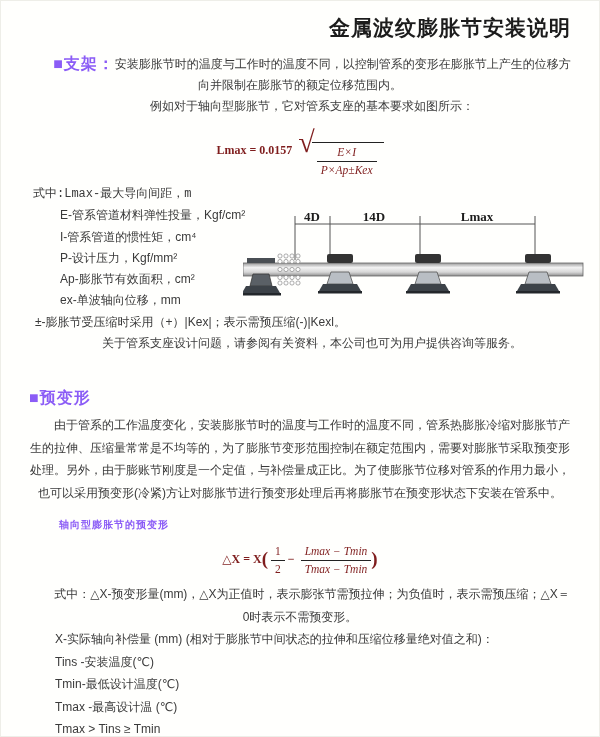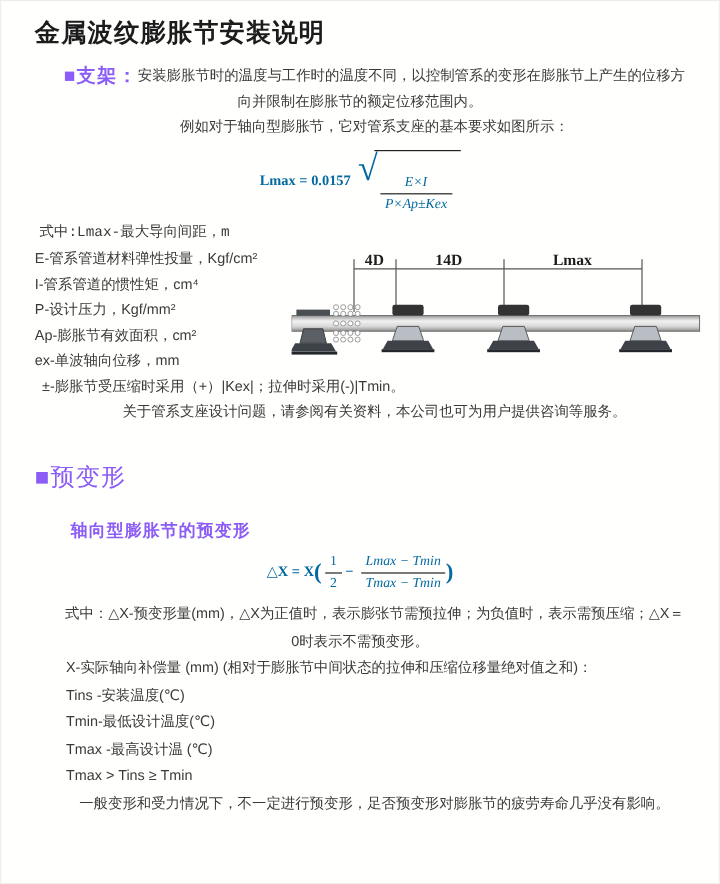--- a/index.html
+++ b/index.html
@@ -4,49 +4,49 @@
 <style>
   html,body{margin:0;padding:0;background:#e8e8e4;}
   .page{
     width:600px;height:737px;box-sizing:border-box;
     margin:0 auto;background:#fffffd;border:1px solid #eeeee8;
     padding:10px 28px 6px 28px;overflow:hidden;
     font-family:"Liberation Sans","DejaVu Sans",sans-serif;
     color:#3a3a3a;font-size:12px;line-height:21px;
   }
   .title{
-    text-align:left;font-size:21px;font-weight:bold;color:#1c1c1c;
+    text-align:right;font-size:21px;font-weight:bold;color:#1c1c1c;
     margin:4px 0 12px 0;letter-spacing:1px;line-height:26px;
   }
   .blue{color:#8b5cf6;}
   .sec-head-inline{font-size:16px;font-weight:bold;vertical-align:-1px;letter-spacing:1px;}
   p{margin:0;text-align:justify;}
   .indent{text-indent:2em;text-align:center;}
   
   .formula-row{text-align:center;margin:9px 0 7px 0;
-    font-family:"Liberation Serif","DejaVu Serif",serif;color:#0369a1;}
+    font-family:"Liberation Serif","DejaVu Serif",serif;color:#7f1d1d;}
   .f-bold{font-weight:bold;}
   .frac{display:inline-block;vertical-align:middle;text-align:center;line-height:13px;font-size:11.5px;}
   .frac .num{display:block;padding:0 4px 2px 4px;border-bottom:1px solid #222;}
   .frac .den{display:block;padding:2px 4px 0 4px;}
   .ital{font-style:italic;}
   .sqrt{display:inline-flex;align-items:flex-start;vertical-align:middle;margin-left:6px;}
   .sqrt .rad{font-size:30px;line-height:26px;font-weight:400;margin-right:-3px;transform:translateY(3px);}
-  .sqrt .radicand{border-top:1.5px solid #222;padding:20px 7px 0 5px;margin-top:0;}
+  .sqrt .radicand{border-top:1.5px solid #222;padding:3px 7px 0 5px;margin-top:16px;}
   .paren{font-size:19px;vertical-align:-2px;font-weight:bold;}
   .op{padding:0 3px;font-weight:bold;}
   
   .def-block{position:relative;margin-top:2px;height:192px;}
   .def-line{line-height:21.3px;white-space:nowrap;}
   .dl-0{margin-left:4px;font-family:Liberation Mono, monospace;}
-  .dl-sub{}
+  .dl-sub{margin-left:31px;}
   .dl-pm{margin-left:6px;}
   .diagram{position:absolute;left:214px;top:24px;width:352px;height:96px;}
-  .h2{font-size:20px;font-weight:normal;letter-spacing:1px;margin:11px 0 5px 0;line-height:22px;}
-  .h3{font-size:14px;font-weight:bold;letter-spacing:1px;margin:22px 0 2px 0;line-height:22px;}
+  .h2{font-size:16px;font-weight:bold;letter-spacing:1px;margin:11px 0 5px 0;line-height:22px;}
+  .h3{font-size:10px;font-weight:bold;letter-spacing:1px;margin:10px 0 2px 0;line-height:22px;}
   .h3-axial{padding-left:30px;}
   .pad1{padding-left:26px;}
   .tline{line-height:22.5px;}
   svg text{font-family:"Liberation Serif","DejaVu Serif",serif;font-weight:bold;fill:#1d1d1d;}
 </style>
 </head>
 <body>
 
 <div class="page">
 
@@ -63,21 +63,21 @@
       </span>
   </div>
 
   <div class="def-block">
     <div class="def-line dl-0">式中:Lmax-最大导向间距，m</div>
     <div class="def-line dl-sub">E-管系管道材料弹性投量，Kgf/cm²</div>
     <div class="def-line dl-sub">I-管系管道的惯性矩，cm⁴</div>
     <div class="def-line dl-sub">P-设计压力，Kgf/mm²</div>
     <div class="def-line dl-sub">Ap-膨胀节有效面积，cm²</div>
     <div class="def-line dl-sub">ex-单波轴向位移，mm</div>
-    <div class="def-line dl-pm">±-膨胀节受压缩时采用（+）|Kex|；拉伸时采用(-)|Tmin。</div>
+    <div class="def-line dl-pm">±-膨胀节受压缩时采用（+）|Kex|；表示需预压缩(-)|Kexl。</div>
     <div class="def-line indent">关于管系支座设计问题，请参阅有关资料，本公司也可为用户提供咨询等服务。</div>
 
     <svg class="diagram" viewBox="0 0 352 96" xmlns="http://www.w3.org/2000/svg">
       <defs>
         <linearGradient id="pipeG" x1="0" y1="0" x2="0" y2="1">
           <stop offset="0" stop-color="#9a9a9a"></stop>
           <stop offset="0.35" stop-color="#f2f2f2"></stop>
           <stop offset="0.7" stop-color="#d7d7d7"></stop>
           <stop offset="1" stop-color="#8f8f8f"></stop>
         </linearGradient>
@@ -133,20 +133,21 @@
       </g>
 
       <use href="#guideSupport" x="97" y="68"></use>
       <use href="#guideSupport" x="185" y="68"></use>
       <use href="#guideSupport" x="295" y="68"></use>
     </svg>
   </div>
 
   <div class="h2 blue">■预变形</div>
 
+  <p class="indent tline">由于管系的工作温度变化，安装膨胀节时的温度与工作时的温度不同，管系热膨胀冷缩对膨胀节产生的拉伸、压缩量常常是不均等的，为了膨胀节变形范围控制在额定范围内，需要对膨胀节采取预变形处理。另外，由于膨账节刚度是一个定值，与补偿量成正比。为了使膨胀节位移对管系的作用力最小，也可以采用预变形(冷紧)方让对膨胀节进行预变形处理后再将膨胀节在预变形状态下安装在管系中。</p>
 
   <div class="h3 h3-axial blue">轴向型膨胀节的预变形</div>
 
   <div class="formula-row">
     <span class="f-bold">△X = X</span><span class="paren">(</span>
     <span class="frac"><span class="num">1</span><span class="den">2</span></span><span class="op">−</span>
     <span class="frac ital"><span class="num">Lmax − Tmin</span><span class="den">Tmax − Tmin</span></span><span class="paren">)</span>
   </div>
 
   <p class="indent tline">式中：△X-预变形量(mm)，△X为正值时，表示膨张节需预拉伸；为负值时，表示需预压缩；△X＝0时表示不需预变形。</p>

